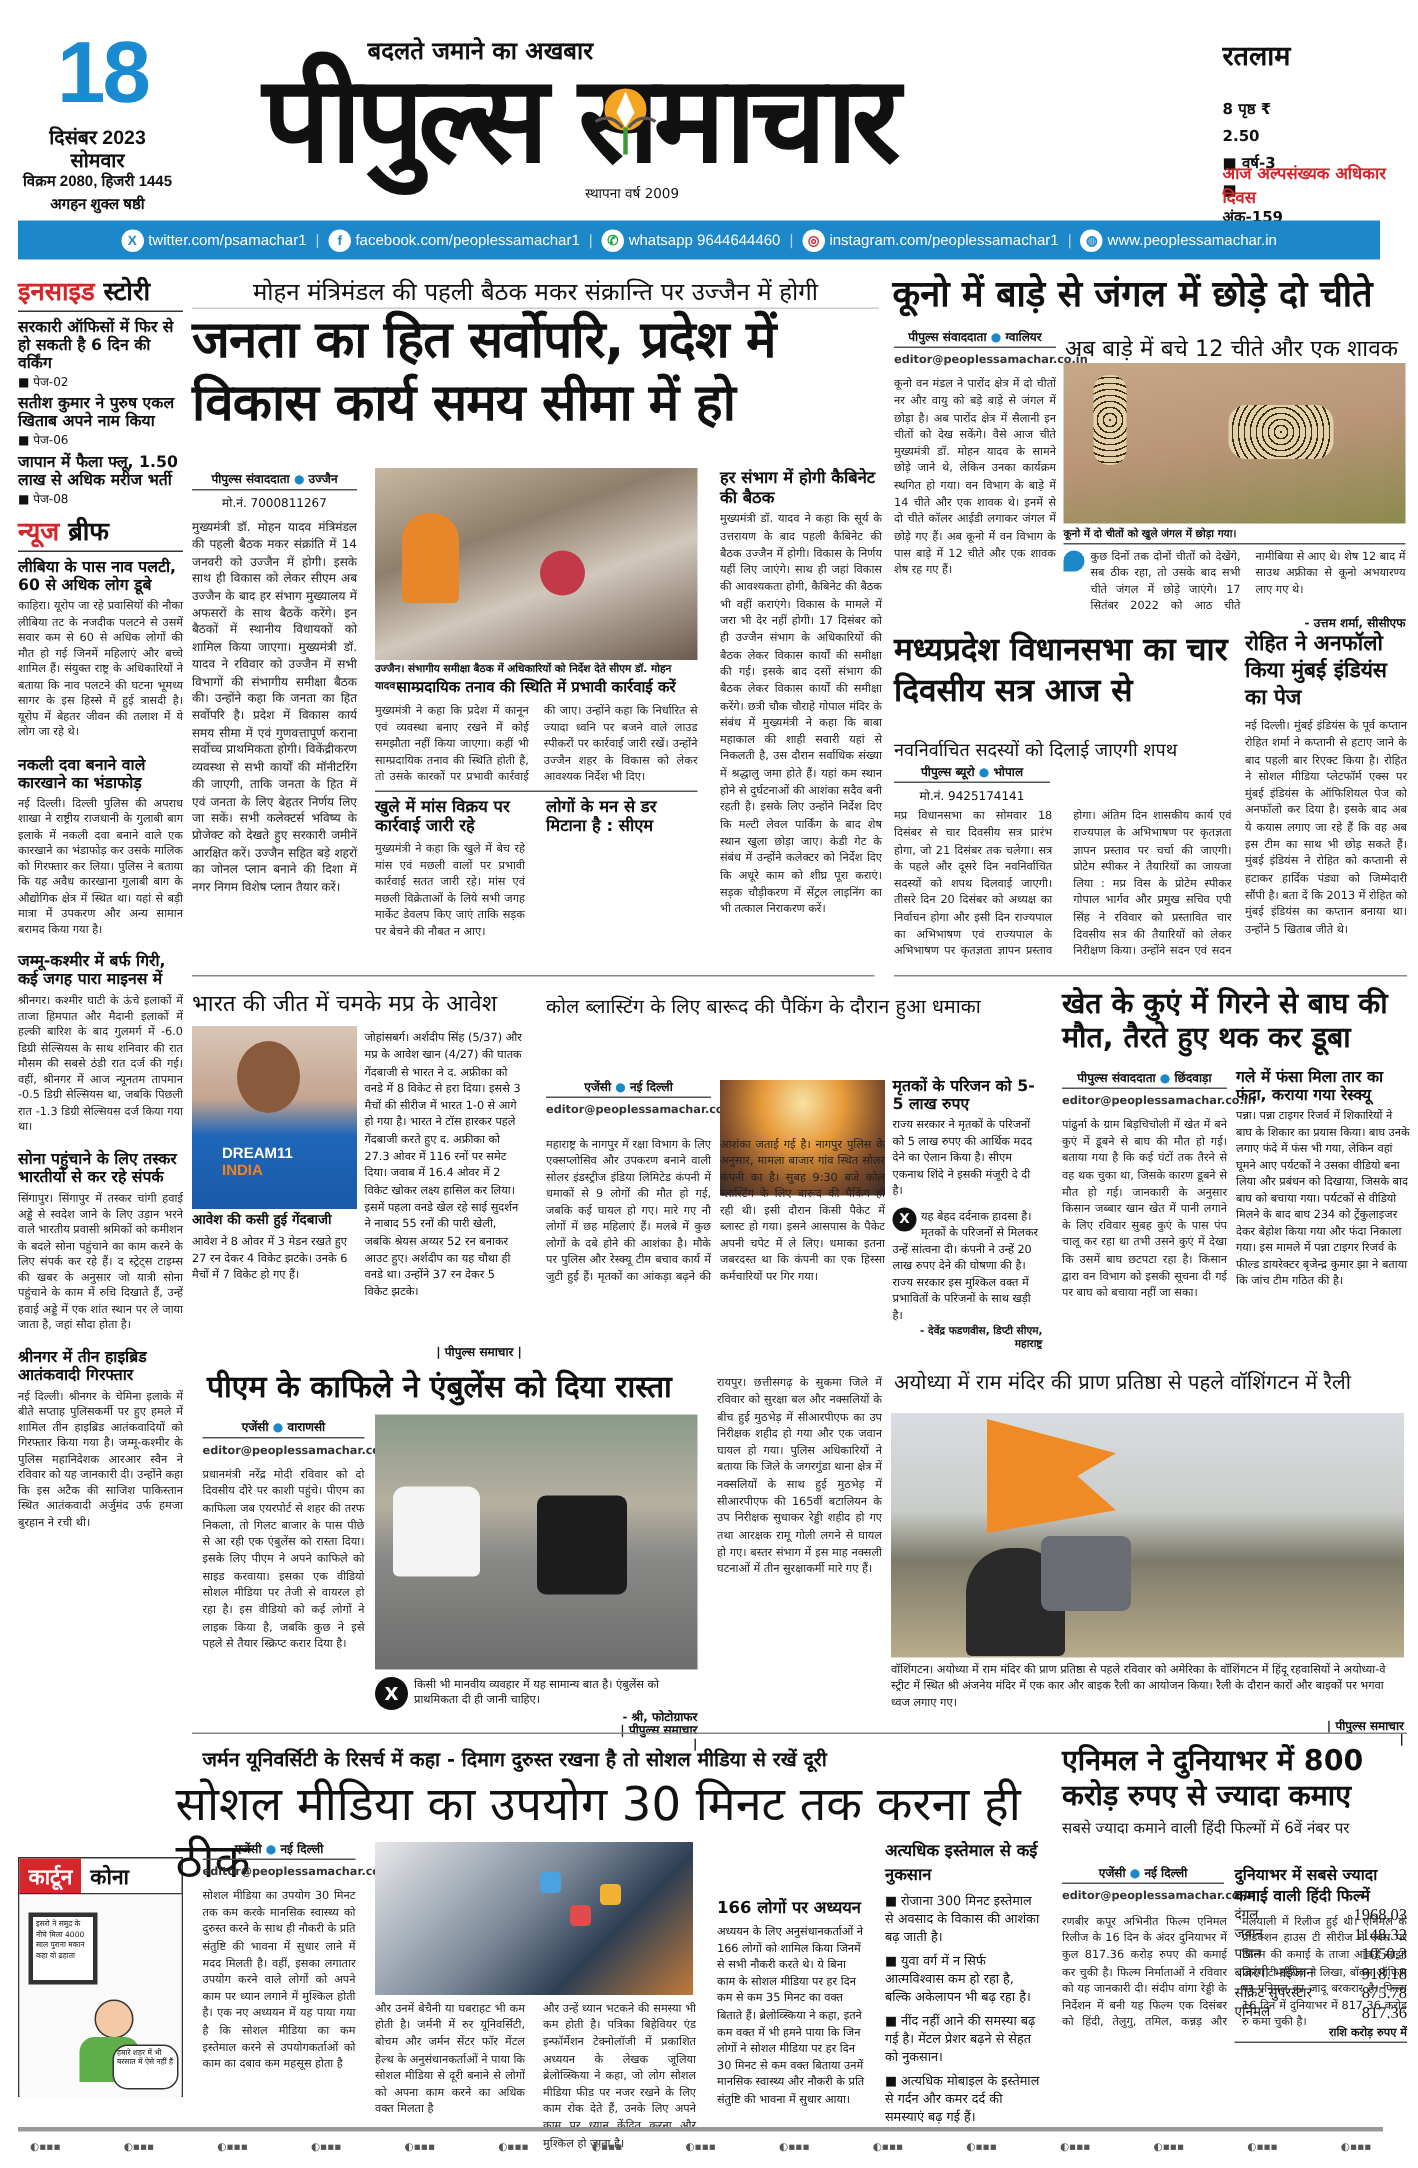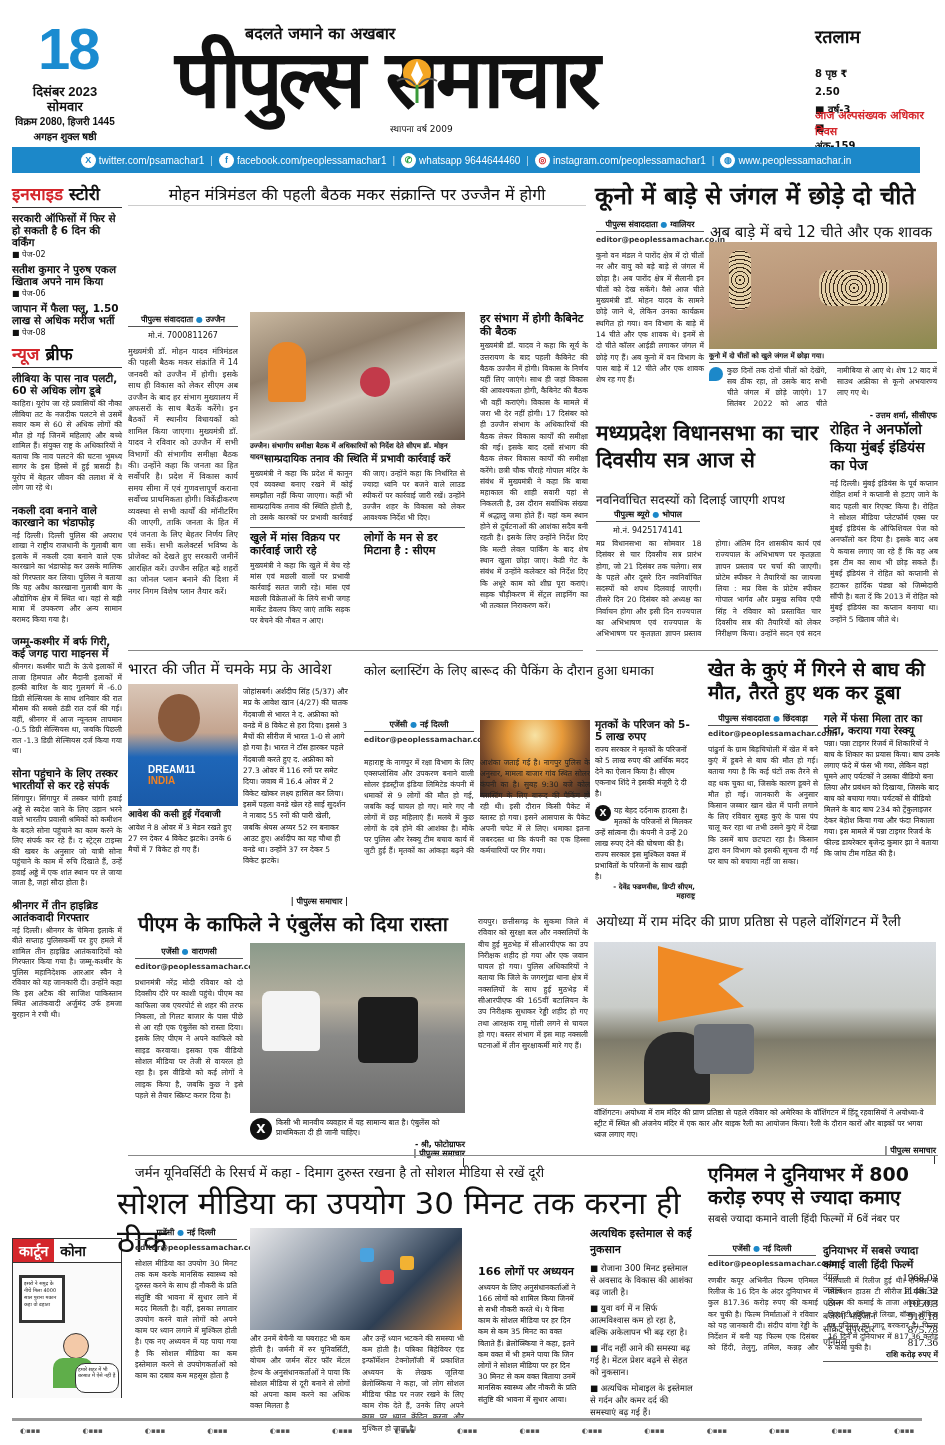--- a/index.html
+++ b/index.html
@@ -146,20 +146,21 @@
   <div style="position:relative;height:135px;background:#fafafa">
     <div style="position:absolute;left:6px;top:12px;width:46px;height:48px;border:3px solid #333;background:#fff;font-size:5px;padding:2px;line-height:7px">इसरो ने समुद्र के नीचे मिला 4000 साल पुराना मकान कहा वो ढहाता</div>
     <div style="position:absolute;left:50px;top:70px;width:26px;height:26px;border-radius:50%;background:#f3c9a8;border:1px solid #333"></div>
     <div style="position:absolute;left:40px;top:95px;width:40px;height:30px;background:#5fae4a;border-radius:10px 10px 0 0"></div>
     <div style="position:absolute;left:62px;top:100px;width:44px;height:30px;border:1px solid #333;border-radius:10px;background:#fff;font-size:5px;padding:2px;line-height:6px">हमारे शहर में भी बरसात में ऐसे नहीं हैं</div>
   </div>
 </div>
 
 <div class="abs" style="left:128px;top:183px;width:458px">
   <div style="font-size:16px;text-align:center;border-bottom:1px solid #ccc">मोहन मंत्रिमंडल की पहली बैठक मकर संक्रान्ति पर उज्जैन में होगी</div>
+  <div class="hl" style="font-size:34px;line-height:42px;letter-spacing:-0.5px">जनता का हित सर्वोपरि, प्रदेश में विकास कार्य समय सीमा में हो</div>
 </div>
 <div class="abs" style="left:128px;top:313px;width:110px">
   <div class="byline"><span>पीपुल्स संवाददाता</span> <span class="dot">●</span> <span>उज्जैन</span></div>
   <div style="font-size:8px;text-align:center;margin-top:2px">मो.नं. 7000811267</div>
   <div class="col-text" style="margin-top:6px;font-size:8px;line-height:11.4px">मुख्यमंत्री डॉ. मोहन यादव मंत्रिमंडल की पहली बैठक मकर संक्रांति में 14 जनवरी को उज्जैन में होगी। इसके साथ ही विकास को लेकर सीएम अब उज्जैन के बाद हर संभाग मुख्यालय में अफसरों के साथ बैठकें करेंगे। इन बैठकों में स्थानीय विधायकों को शामिल किया जाएगा। मुख्यमंत्री डॉ. यादव ने रविवार को उज्जैन में सभी विभागों की संभागीय समीक्षा बैठक की। उन्होंने कहा कि जनता का हित सर्वोपरि है। प्रदेश में विकास कार्य समय सीमा में एवं गुणवत्तापूर्ण कराना सर्वोच्च प्राथमिकता होगी। विकेंद्रीकरण व्यवस्था से सभी कार्यों की मॉनीटरिंग की जाएगी, ताकि जनता के हित में एवं जनता के लिए बेहतर निर्णय लिए जा सकें। सभी कलेक्टर्स भविष्य के प्रोजेक्ट को देखते हुए सरकारी जमीनें आरक्षित करें। उज्जैन सहित बड़े शहरों का जोनल प्लान बनाने की दिशा में नगर निगम विशेष प्लान तैयार करें।</div>
 </div>
 <div class="abs photo" style="left:250px;top:312px;width:215px;height:128px;background:linear-gradient(160deg,#c9b8a0 0%,#8f7e6b 35%,#d1c8bb 60%,#6b5a4d 100%)">
   <div style="position:absolute;left:18px;top:30px;width:38px;height:60px;background:#e8862a;border-radius:18px 18px 4px 4px"></div>
   <div style="position:absolute;left:110px;top:55px;width:30px;height:30px;border-radius:50%;background:#c23a4a"></div>
 </div>
@@ -286,21 +287,21 @@
 <div class="abs photo" style="left:594px;top:942px;width:342px;height:163px;background:linear-gradient(180deg,#d9dde2 0%,#c9ccc8 40%,#7d7a6a 60%,#b8ad8c 100%)">
   <div style="position:absolute;left:64px;top:4px;width:86px;height:76px;background:#f08a24;clip-path:polygon(0 0,100% 30%,70% 50%,100% 80%,0 100%)"></div>
   <div style="position:absolute;left:50px;top:90px;width:66px;height:72px;background:#2a2a2a;border-radius:30px 30px 4px 4px"></div>
   <div style="position:absolute;left:100px;top:82px;width:60px;height:50px;background:#6a6e74;border-radius:6px"></div>
 </div>
 <div class="abs" style="left:594px;top:1107px;width:342px;font-size:7.5px;line-height:11px">वॉशिंगटन। अयोध्या में राम मंदिर की प्राण प्रतिष्ठा से पहले रविवार को अमेरिका के वॉशिंगटन में हिंदू रहवासियों ने अयोध्या-वे स्ट्रीट में स्थित श्री अंजनेय मंदिर में एक कार और बाइक रैली का आयोजन किया। रैली के दौरान कारों और बाइकों पर भगवा ध्वज लगाए गए।</div>
 <div class="abs credit" style="left:880px;top:1144px;width:56px">| पीपुल्स समाचार |</div>
 
 <div class="abs rule" style="left:128px;top:1155px;width:810px"></div>
 
-<div class="abs" style="left:135px;top:1163px;width:560px;font-size:13px;font-weight:normal">जर्मन यूनिवर्सिटी के रिसर्च में कहा - दिमाग दुरुस्त रखना है तो सोशल मीडिया से रखें दूरी</div>
+<div class="abs" style="left:135px;top:1163px;width:560px;font-size:13px;font-weight:bold">जर्मन यूनिवर्सिटी के रिसर्च में कहा - दिमाग दुरुस्त रखना है तो सोशल मीडिया से रखें दूरी</div>
 <div class="abs" style="left:117px;top:1184px;width:565px;font-size:31px;line-height:38px">सोशल मीडिया का उपयोग 30 मिनट तक करना ही ठीक</div>
 <div class="abs" style="left:135px;top:1226px;width:102px">
   <div class="byline"><span>एजेंसी</span> <span class="dot">●</span> <span>नई दिल्ली</span></div>
   <div class="email">editor@peoplessamachar.co.in</div>
   <div class="col-text" style="margin-top:6px;font-size:7.5px;line-height:11.2px">सोशल मीडिया का उपयोग 30 मिनट तक कम करके मानसिक स्वास्थ्य को दुरुस्त करने के साथ ही नौकरी के प्रति संतुष्टि की भावना में सुधार लाने में मदद मिलती है। वहीं, इसका लगातार उपयोग करने वाले लोगों को अपने काम पर ध्यान लगाने में मुश्किल होती है। एक नए अध्ययन में यह पाया गया है कि सोशल मीडिया का कम इस्तेमाल करने से उपयोगकर्ताओं को काम का दबाव कम महसूस होता है</div>
 </div>
 <div class="abs photo" style="left:250px;top:1228px;width:212px;height:102px;background:linear-gradient(135deg,#e8e8ea 0%,#7d8a9a 45%,#2e3f54 70%,#c07a3a 100%)">
   <div style="position:absolute;left:110px;top:20px;width:14px;height:14px;background:#4aa3df;border-radius:3px"></div>
   <div style="position:absolute;left:130px;top:42px;width:14px;height:14px;background:#e24b4b;border-radius:3px"></div>
   <div style="position:absolute;left:150px;top:28px;width:14px;height:14px;background:#f2b233;border-radius:3px"></div>

